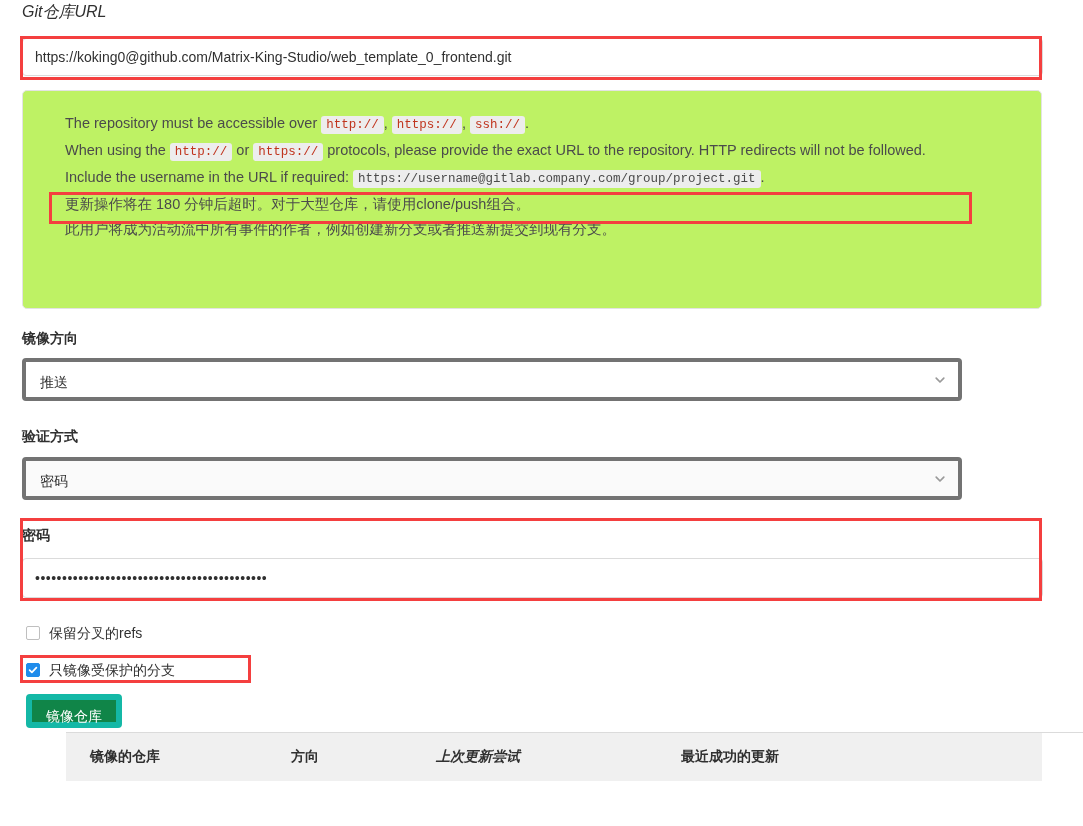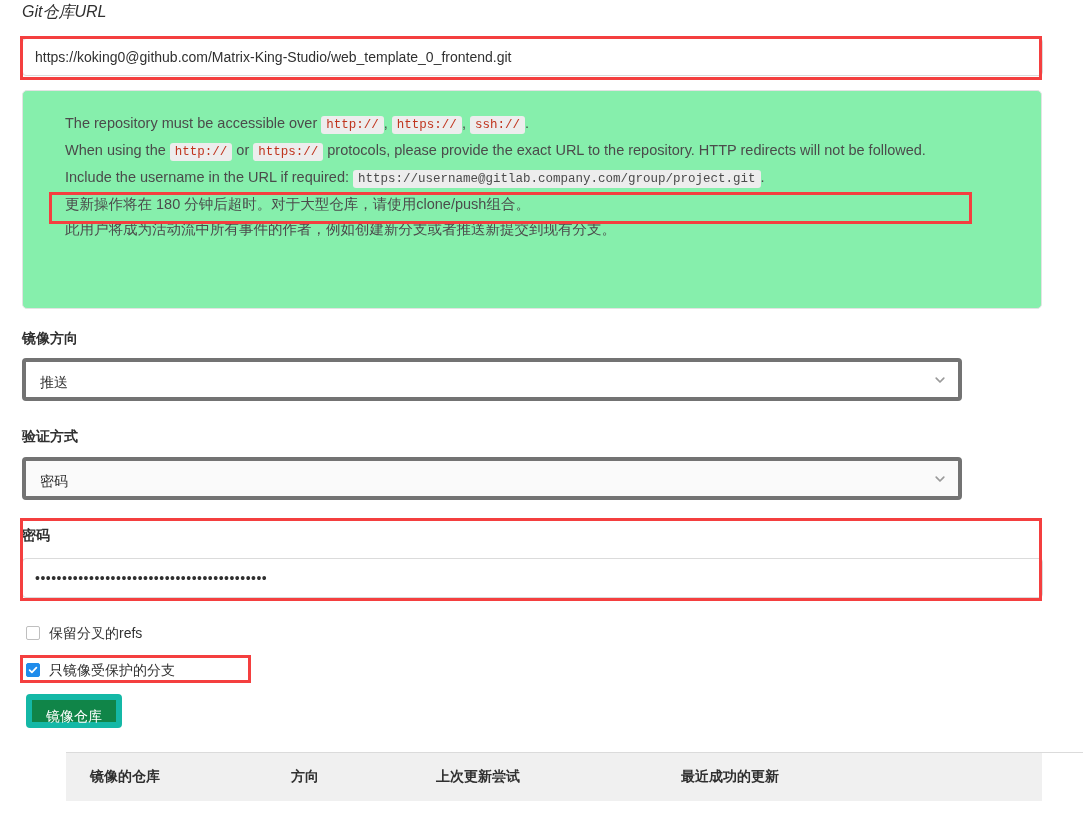--- a/index.html
+++ b/index.html
@@ -63,21 +63,21 @@
     display: flex; align-items: center; justify-content: center;
   }
 
   
   .info-panel {
     position: absolute;
     left: 22px;
     top: 90px;
     width: 1020px;
     height: 219px;
-    background: #86efac;
+    background: #bef264;
     border: 1px solid #e3e3e3;
     border-radius: 5px;
     padding: 20px 22px 14px 42px;
   }
   .info-line {
     font-size: 14.5px;
     line-height: 25px;
     color: #4b4b4b;
   }
   code.inl {
@@ -119,34 +119,34 @@
     border: 6px solid #14b8a6;
     border-radius: 4px;
     font-size: 14px;
     font-weight: normal;
     padding: 0 14px;
     height: 34px;
     line-height: 32px;
   }
 
   
-  .tbl { position: absolute; left: 22px; top: 752px; width: 1020px; padding-left: 44px; }
+  .tbl { position: absolute; left: 22px; top: 732px; width: 1020px; padding-left: 44px; }
   .tbl-hr { height: 1px; background: #dbdbdb; width: 1020px; }
   .tbl-head {
     display: flex;
     height: 48px;
     align-items: center;
     background: #f0f0f0;
     font-size: 14px;
     font-weight: bold;
     color: #303030;
   }
   .th1 { width: 225px; padding-left: 24px; }
   .th2 { width: 145px; }
-  .th3 { width: 245px; }
+  .th3 { width: 245px; font-style: italic; }
   .th4 { width: 300px; }
 
   
   .redbox {
     position: absolute;
     border: 3px solid #f43f3f;
     pointer-events: none;
   }
 </style>
 </head>

